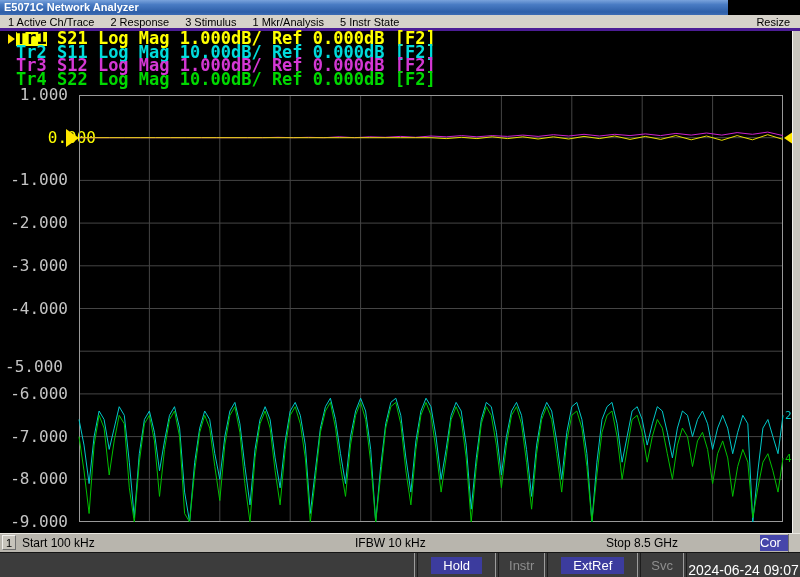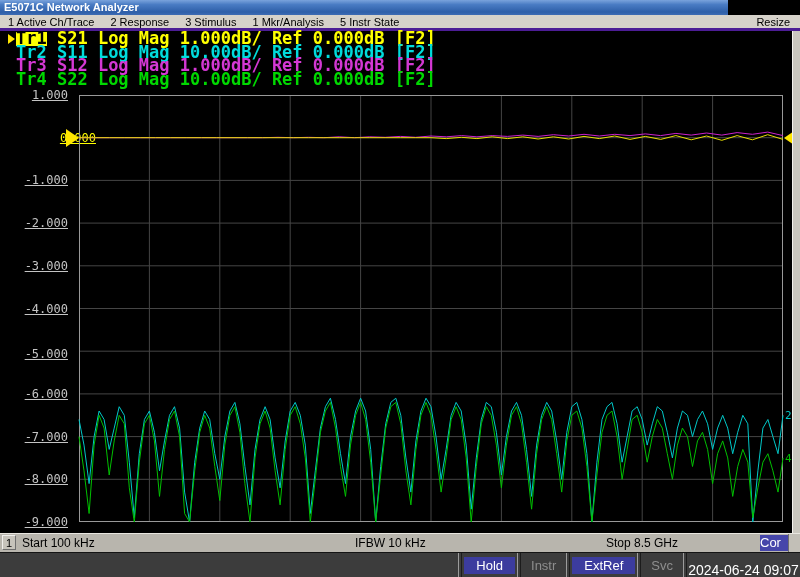--- a/index.html
+++ b/index.html
@@ -35,22 +35,22 @@
   .tr-arrow.show::after{
     content:"";position:absolute;left:0;top:0;
     border-top:5px solid transparent;border-bottom:5px solid transparent;
     border-left:7px solid #ffe600;
   }
   .trace-row.active .tr-id{background:#ffff00;color:#000;}
   .tr-desc{margin-left:1ch;}
   
   .ytick{
     position:absolute;left:0;width:68px;text-align:right;
-    font-family:"DejaVu Sans Mono",monospace;font-size:12px;color:#c4c4c4;
-    height:14px;line-height:14px;text-decoration:underline;
+    font-family:"DejaVu Sans Mono",monospace;font-size:16px;color:#c4c4c4;
+    height:14px;line-height:14px;
   }
   .ytick.ref{color:#ffff00;margin-left:28px;}
   #plot-svg{position:absolute;left:79px;top:95px;overflow:visible;}
   .ref-tri-left{
     position:absolute;left:66px;top:129px;width:0;height:0;
     border-top:9px solid transparent;border-bottom:9px solid transparent;
     border-left:13px solid #ffe600;
   }
   .ref-tri-right{
     position:absolute;left:784px;top:129px;width:0;height:0;
@@ -86,21 +86,21 @@
   
   .status-bar{
     position:absolute;left:0;top:552px;width:800px;height:25px;
     background:#3c3c3c;display:flex;align-items:stretch;
     font-size:13px;color:#fff;box-sizing:border-box;border-top:1px solid #141414;
   }
   .sb-fill{flex:1;}
   .sb-sep{width:2px;border-left:1px solid #9c9c9c;border-right:1px solid #1c1c1c;box-sizing:content-box;}
   .sb-seg{display:flex;align-items:center;justify-content:center;}
   .sb-box{
-    margin:3px 2px;padding:1px 12px;display:flex;align-items:center;justify-content:center;
+    margin:3px 13px;padding:1px 12px;display:flex;align-items:center;justify-content:center;
     background:#3c3c9e;color:#fff;font-size:13px;
   }
   .sb-dim{color:#8e8e8e;padding:0 10px;}
   .sb-time{
     width:113px;justify-content:center;font-size:14px;color:#fff;white-space:nowrap;
     letter-spacing:0px;
     margin-top:9px;
   }
 </style>
 </head>
@@ -144,21 +144,21 @@
       <span class="tr-desc">S22 Log Mag 10.00dB/ Ref 0.000dB [F2]</span>
     </div>
   </div>
 
   <span class="ytick" style="top: 88px;">1.000</span>
   <span class="ytick ref" style="top: 130.7px;">0.000</span>
   <span class="ytick" style="top: 173.4px;">-1.000</span>
   <span class="ytick" style="top: 216.1px;">-2.000</span>
   <span class="ytick" style="top: 258.8px;">-3.000</span>
   <span class="ytick" style="top: 301.5px;">-4.000</span>
-  <span class="ytick" style="top: 347px;">-5.000</span>
+  <span class="ytick" style="top: 360px; text-align: center;">-5.000</span>
   <span class="ytick" style="top: 386.9px;">-6.000</span>
   <span class="ytick" style="top: 429.6px;">-7.000</span>
   <span class="ytick" style="top: 472.3px;">-8.000</span>
   <span class="ytick" style="top: 515px;">-9.000</span>
 
   <svg id="plot-svg" width="704" height="427">
       <path d="M70.4,0V427M140.8,0V427M211.2,0V427M281.6,0V427M352.0,0V427M422.4,0V427M492.8,0V427M563.2,0V427M633.6,0V427M0,42.7H704M0,85.4H704M0,128.1H704M0,170.8H704M0,213.5H704M0,256.2H704M0,298.9H704M0,341.6H704M0,384.3H704" stroke="#454545" fill="none"></path>
       <rect x="0.5" y="0.5" width="703" height="426" stroke="#999" fill="none"></rect>
       <polyline points="0.0,324.5 5.0,350.1 10.1,388.6 15.1,341.6 20.1,316.0 25.1,324.5 30.2,354.4 35.2,333.1 40.2,311.7 45.3,320.3 50.3,367.2 55.3,422.7 60.3,358.7 65.4,324.5 70.4,316.0 75.4,337.3 80.5,375.8 85.5,345.9 90.5,320.3 95.5,311.7 100.6,333.1 105.6,397.1 110.6,427.0 115.7,367.2 120.7,333.1 125.7,316.0 130.7,324.5 135.8,358.7 140.8,384.3 145.8,341.6 150.9,316.0 155.9,307.4 160.9,328.8 165.9,371.5 171.0,409.9 176.0,354.4 181.0,324.5 186.1,311.7 191.1,324.5 196.1,362.9 201.1,392.8 206.2,345.9 211.2,316.0 216.2,307.4 221.3,320.3 226.3,350.1 231.3,418.5 236.3,375.8 241.4,333.1 246.4,311.7 251.4,303.2 256.5,324.5 261.5,358.7 266.5,388.6 271.5,341.6 276.6,316.0 281.6,303.2 286.6,316.0 291.7,354.4 296.7,427.0 301.7,371.5 306.7,328.8 311.8,307.4 316.8,303.2 321.8,320.3 326.9,362.9 331.9,397.1 336.9,345.9 341.9,316.0 347.0,303.2 352.0,311.7 357.0,341.6 362.1,384.3 367.1,354.4 372.1,320.3 377.1,307.4 382.2,316.0 387.2,350.1 392.2,414.2 397.3,362.9 402.3,324.5 407.3,307.4 412.3,311.7 417.4,337.3 422.4,380.0 427.4,341.6 432.5,316.0 437.5,307.4 442.5,320.3 447.5,354.4 452.6,401.4 457.6,350.1 462.6,320.3 467.7,307.4 472.7,316.0 477.7,345.9 482.7,384.3 487.8,337.3 492.8,311.7 497.8,307.4 502.9,324.5 507.9,358.7 512.9,427.0 517.9,367.2 523.0,324.5 528.0,311.7 533.0,307.4 538.1,328.8 543.1,367.2 548.1,341.6 553.1,316.0 558.2,311.7 563.2,324.5 568.2,350.1 573.3,328.8 578.3,311.7 583.3,316.0 588.3,337.3 593.4,362.9 598.4,333.1 603.4,316.0 608.5,320.3 613.5,341.6 618.5,324.5 623.5,316.0 628.6,328.8 633.6,354.4 638.6,333.1 643.7,320.3 648.7,333.1 653.7,358.7 658.7,337.3 663.8,320.3 668.8,328.8 673.8,427.0 678.9,375.8 683.9,333.1 688.9,324.5 693.9,341.6 699.0,358.7 704.0,320.3" stroke="#00c8c8" fill="none" stroke-width="1"></polyline>
       <text x="706" y="324.25" fill="#00c8c8" font-size="11" font-family="DejaVu Sans Mono, monospace">2</text>

